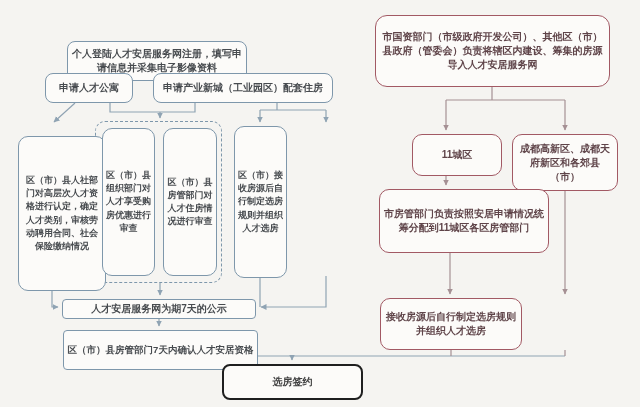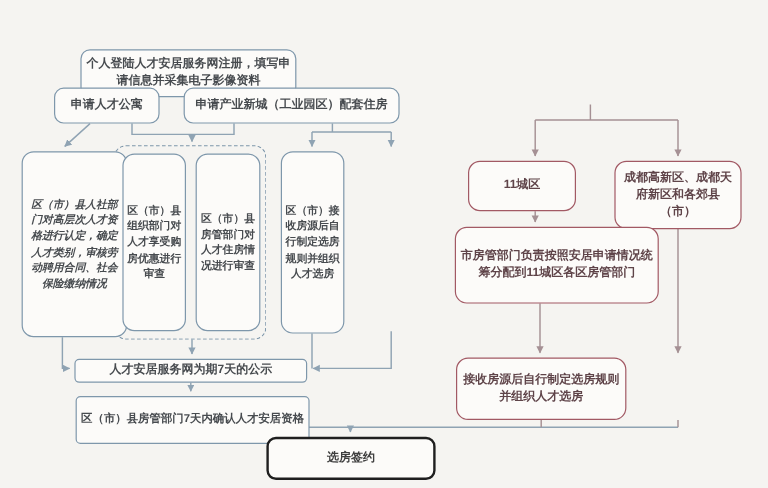--- a/index.html
+++ b/index.html
@@ -87,35 +87,36 @@
   </svg>
 
   <div class="group" style="left:95px;top:121px;width:127px;height:162px;"></div>
 
   <div class="node blue r8 f10" style="left:67px;top:15px;width:180px;height:40px;margin-top:26px;">个人登陆人才安居服务网注册，填写申请信息并采集电子影像资料</div>
 
   <div class="node blue r8 f10" style="left:45px;top:73px;width:88px;height:30px;">申请人才公寓</div>
 
   <div class="node blue r8 f10" style="left:153px;top:73px;width:180px;height:30px;">申请产业新城（工业园区）配套住房</div>
 
-  <div class="node blue r10 tall" style="left:18px;top:126px;width:88px;height:155px;font-style:italic;">区（市）县人社部门对高层次人才资格进行认定，确定人才类别，审核劳动聘用合同、社会保险缴纳情况</div>
+  <div class="node blue r10 tall" style="left:18px;top:136px;width:88px;height:155px;">区（市）县人社部门对高层次人才资格进行认定，确定人才类别，审核劳动聘用合同、社会保险缴纳情况</div>
 
   <div class="node blue r10 tall" style="left:163px;top:128px;width:54px;height:148px;">区（市）县房管部门对人才住房情况进行审查</div>
 
   <div class="node blue r10 tall" style="left:102px;top:128px;width:53px;height:148px;">区（市）县组织部门对人才享受购房优惠进行审查</div>
 
   <div class="node blue r10 tall" style="left:234px;top:126px;width:53px;height:152px;">区（市）接收房源后自行制定选房规则并组织人才选房</div>
 
 
   <div class="node blue r4 f10" style="left:62px;top:299px;width:194px;height:20px;padding:3px 2px;">人才安居服务网为期7天的公示</div>
 
   <div class="node blue r4 f95" style="left:63px;top:330px;width:195px;height:19px;padding:19px 1px;">区（市）县房管部门7天内确认人才安居资格</div>
 
+  <div class="node red r12 f10" style="left:375px;top:15px;width:235px;height:72px;">市国资部门（市级政府开发公司）、其他区（市）县政府（管委会）负责将辖区内建设、筹集的房源导入人才安居服务网</div>
 
-  <div class="node red r10 f10" style="left:390px;top:134px;width:90px;height:42px;">11城区</div>
+  <div class="node red r10 f10" style="left:412px;top:134px;width:90px;height:42px;">11城区</div>
 
   <div class="node red r10 f10" style="left:512px;top:134px;width:106px;height:57px;">成都高新区、成都天府新区和各郊县（市）</div>
 
   <div class="node red r10 f10" style="left:379px;top:189px;width:170px;height:64px;">市房管部门负责按照安居申请情况统筹分配到11城区各区房管部门</div>
 
   <div class="node red r10 f10" style="left:380px;top:298px;width:142px;height:52px;">接收房源后自行制定选房规则并组织人才选房</div>
 
 
   <div class="node blk r8 f10" style="left:222px;top:364px;width:141px;height:36px;">选房签约</div>
 

